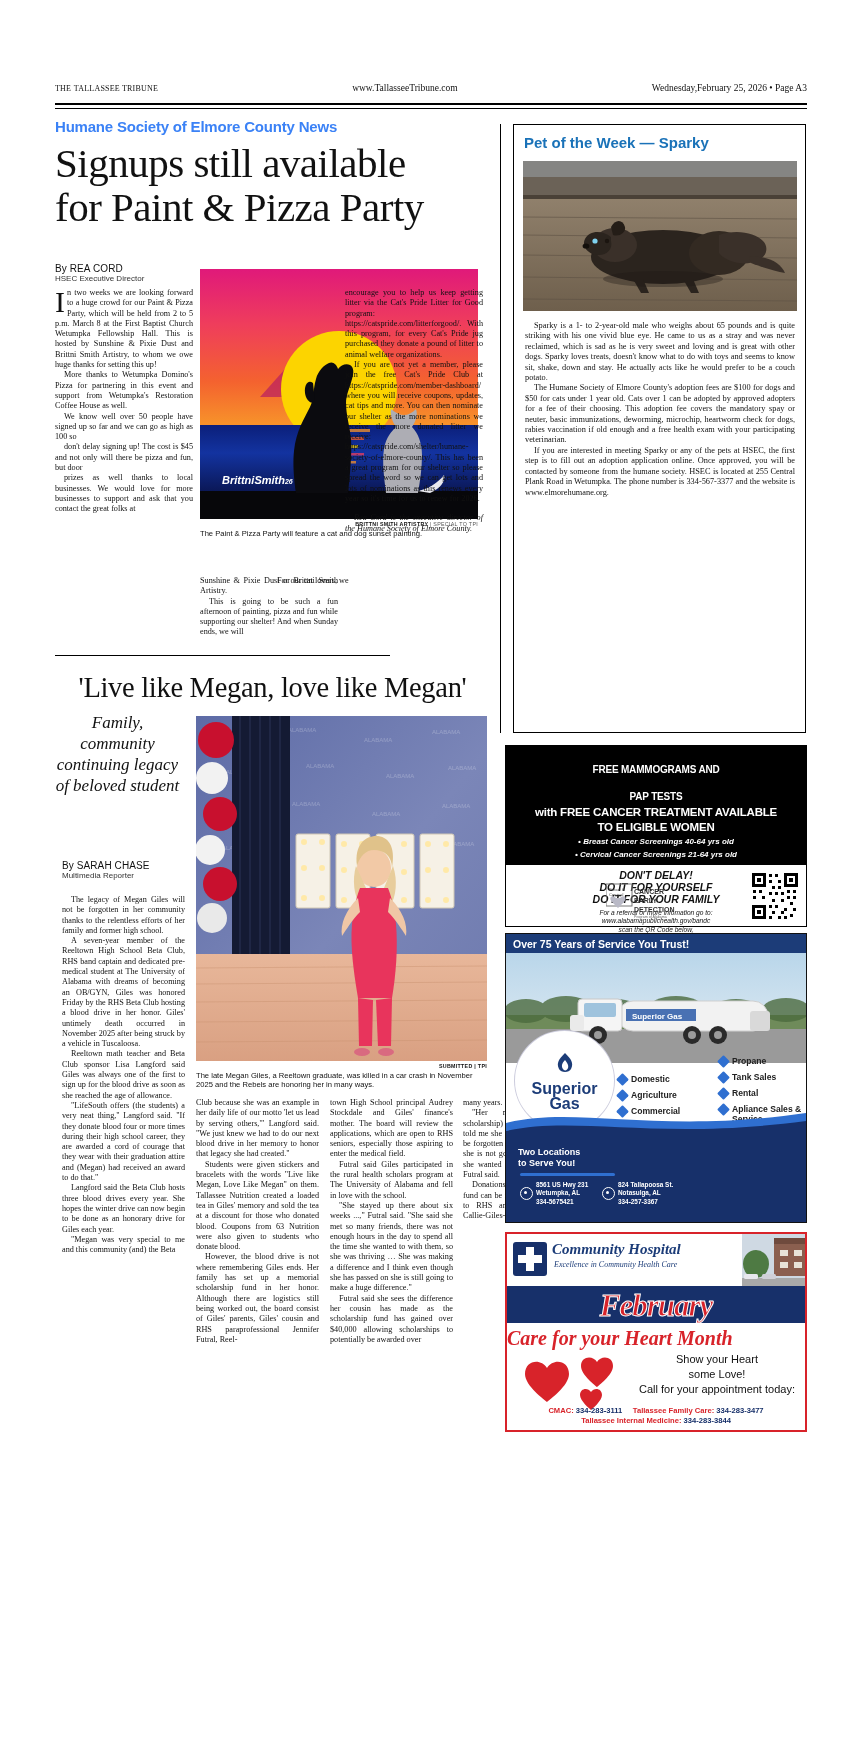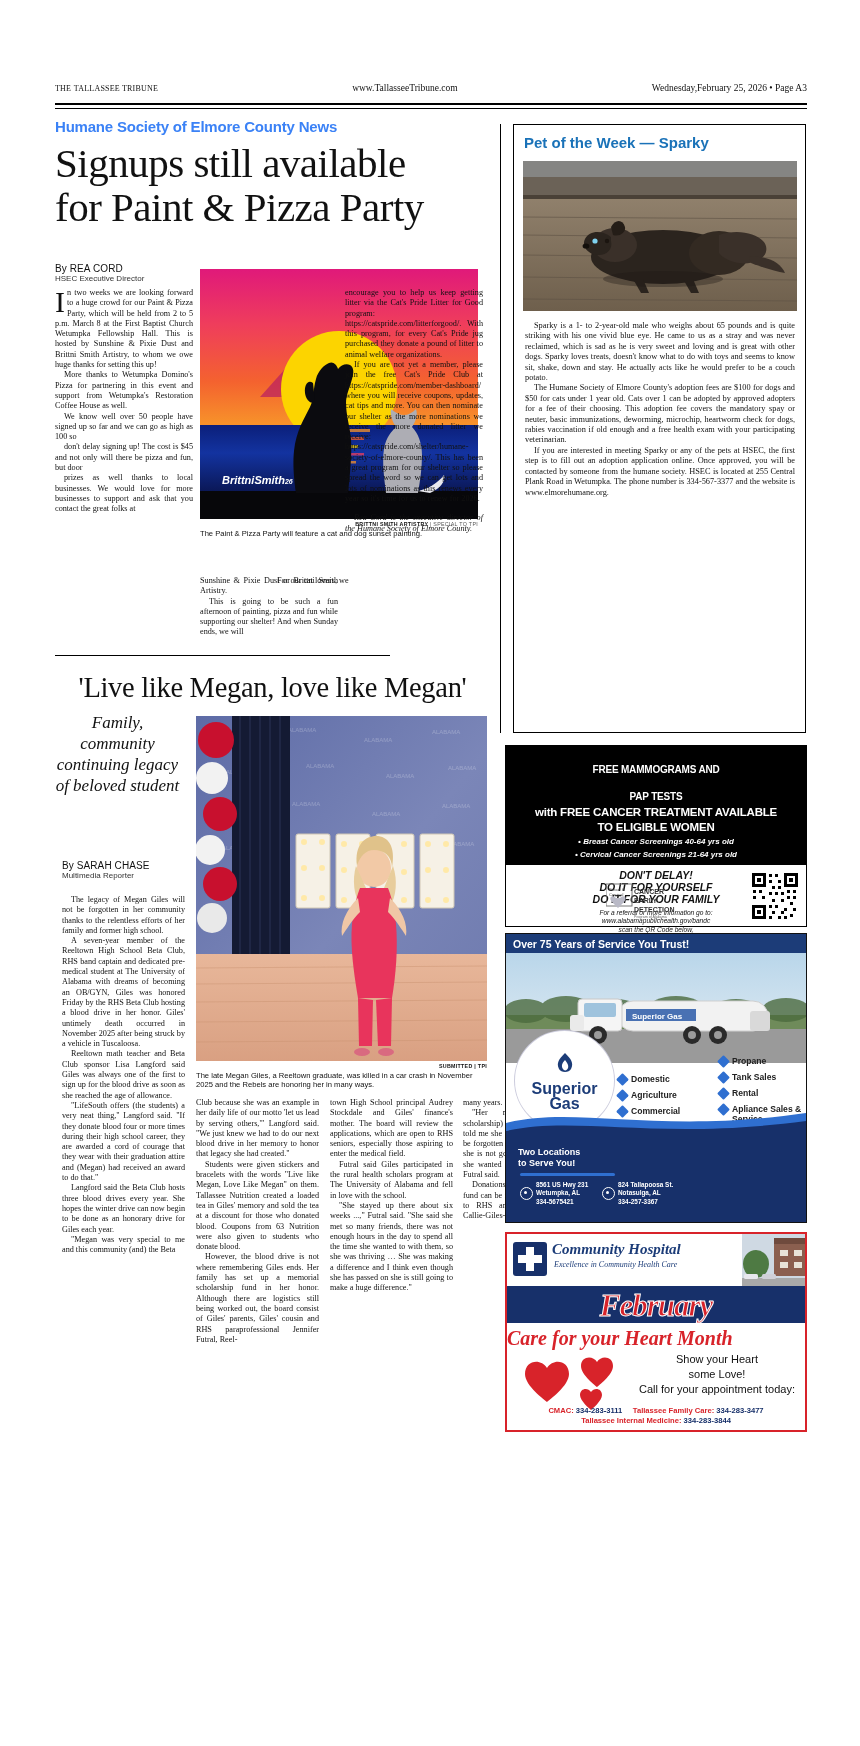--- a/index.html
+++ b/index.html
@@ -376,20 +376,21 @@
   <div class="body-txt" id="s2-c2">
     <p class="noind">Club because she was an example in her daily life of our motto 'let us lead by serving others,'" Langford said. "We just knew we had to do our next blood drive in her memory to honor that legacy she had created."</p>
     <p>Students were given stickers and bracelets with the words "Live like Megan, Love Like Megan" on them. Tallassee Nutrition created a loaded tea in Giles' memory and sold the tea at a discount for those who donated blood. Coupons from 63 Nutrition were also given to students who donate blood.</p>
     <p>However, the blood drive is not where remembering Giles ends. Her family has set up a memorial scholarship fund in her honor. Although there are logistics still being worked out, the board consist of Giles' parents, Giles' cousin and RHS paraprofessional Jennifer Futral, Reel-</p>
   </div>
 
   <div class="body-txt" id="s2-c3">
     <p class="noind">town High School principal Audrey Stockdale and Giles' finance's mother. The board will review the applications, which are open to RHS seniors, especially those aspiring to enter the medical field.</p>
     <p>Futral said Giles participated in the rural health scholars program at The University of Alabama and fell in love with the school.</p>
     <p>"She stayed up there about six weeks ...," Futral said. "She said she met so many friends, there was not enough hours in the day to spend all the time she wanted to with them, so she was thriving … She was making a difference and I think even though she has passed on she is still going to make a huge difference."</p>
+    <p>Futral said she sees the difference her cousin has made as the scholarship fund has gained over $40,000 allowing scholarships to potentially be awarded over</p>
   </div>
 
   <div class="body-txt" id="s2-c4">
     <p class="noind">many years.</p>
     <p>"Her mom wanted (the scholarship) started because she has told me she does not want Megan to be forgotten ever and I have told her she is not going to be forgotten, but she wanted her legacy to live on," Futral said.</p>
     <p>Donations to Giles' scholarship fund can be made by checks payable to RHS and through Venmo at Callie-Giles-5.</p>
   </div>
 
   <div id="ad-mammo">
     <div class="mm-black">

